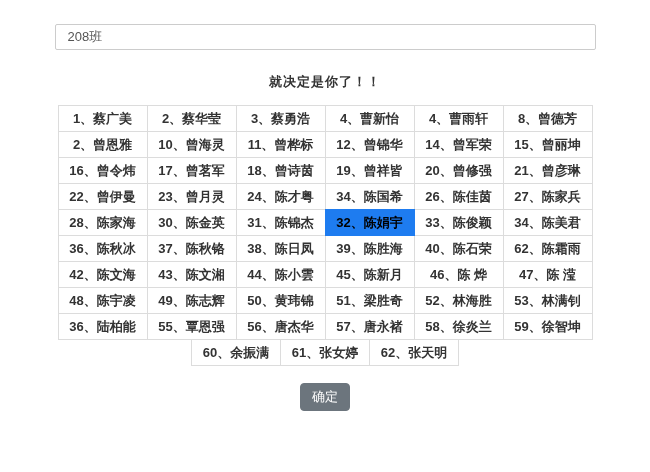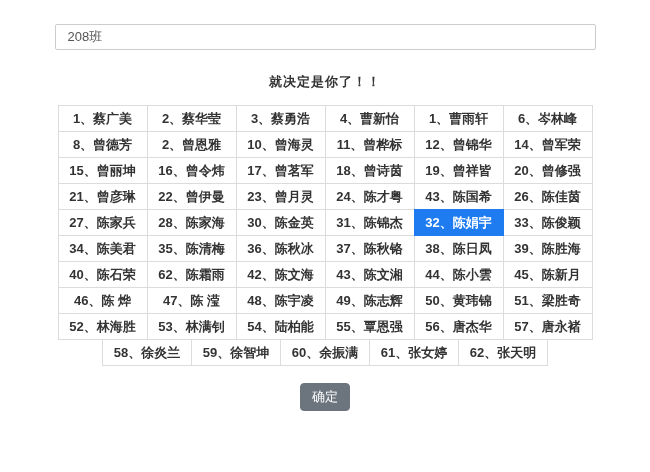--- a/index.html
+++ b/index.html
@@ -58,21 +58,21 @@
     font-weight: 700;
     color: #333333;
     background: #ffffff;
     white-space: nowrap;
     overflow: hidden;
     cursor: default;
   }
   .cell.selected {
     background: var(--selected-bg, #1e7cf0);
     border-color: var(--selected-bg, #1e7cf0);
-    color: #ffffff;
+    color: #000000;
     position: relative;
     z-index: 1;
   }
   .button-row {
     text-align: center;
     margin-top: 17px;
   }
   .confirm-button {
     background: var(--button-bg, #6c757d);
     color: #ffffff;
@@ -90,67 +90,65 @@
 <div class="wrap">
   <input class="class-input" type="text" value="208班" style="">
 
   <div class="page-title">就决定是你了！！</div>
 
   <div class="grid">
       <div class="cell">1、蔡广美</div>
       <div class="cell">2、蔡华莹</div>
       <div class="cell">3、蔡勇浩</div>
       <div class="cell">4、曹新怡</div>
-      <div class="cell">1、曹雨轩</div>
-      <div class="cell">6、岑林峰</div>
+      <div class="cell">4、曹雨轩</div>
       <div class="cell">8、曾德芳</div>
       <div class="cell">2、曾恩雅</div>
       <div class="cell">10、曾海灵</div>
       <div class="cell">11、曾桦标</div>
       <div class="cell">12、曾锦华</div>
       <div class="cell">14、曾军荣</div>
       <div class="cell">15、曾丽坤</div>
       <div class="cell">16、曾令炜</div>
       <div class="cell">17、曾茗军</div>
       <div class="cell">18、曾诗茵</div>
       <div class="cell">19、曾祥皆</div>
       <div class="cell">20、曾修强</div>
       <div class="cell">21、曾彦琳</div>
       <div class="cell">22、曾伊曼</div>
       <div class="cell">23、曾月灵</div>
       <div class="cell">24、陈才粤</div>
-      <div class="cell">43、陈国希</div>
+      <div class="cell">34、陈国希</div>
       <div class="cell">26、陈佳茵</div>
       <div class="cell">27、陈家兵</div>
       <div class="cell">28、陈家海</div>
       <div class="cell">30、陈金英</div>
       <div class="cell">31、陈锦杰</div>
       <div class="cell selected">32、陈娟宇</div>
       <div class="cell">33、陈俊颖</div>
       <div class="cell">34、陈美君</div>
-      <div class="cell">35、陈清梅</div>
       <div class="cell">36、陈秋冰</div>
       <div class="cell">37、陈秋铬</div>
       <div class="cell">38、陈日凤</div>
       <div class="cell">39、陈胜海</div>
       <div class="cell">40、陈石荣</div>
       <div class="cell">62、陈霜雨</div>
       <div class="cell">42、陈文海</div>
       <div class="cell">43、陈文湘</div>
       <div class="cell">44、陈小雲</div>
       <div class="cell">45、陈新月</div>
       <div class="cell">46、陈 烨</div>
       <div class="cell">47、陈 滢</div>
       <div class="cell">48、陈宇凌</div>
       <div class="cell">49、陈志辉</div>
       <div class="cell">50、黄玮锦</div>
       <div class="cell">51、梁胜奇</div>
       <div class="cell">52、林海胜</div>
       <div class="cell">53、林满钊</div>
-      <div class="cell">54、陆柏能</div>
+      <div class="cell">36、陆柏能</div>
       <div class="cell">55、覃恩强</div>
       <div class="cell">56、唐杰华</div>
       <div class="cell">57、唐永褚</div>
       <div class="cell">58、徐炎兰</div>
       <div class="cell">59、徐智坤</div>
       <div class="cell">60、余振满</div>
       <div class="cell">61、张女婷</div>
       <div class="cell">62、张天明</div>
     </div>
 

